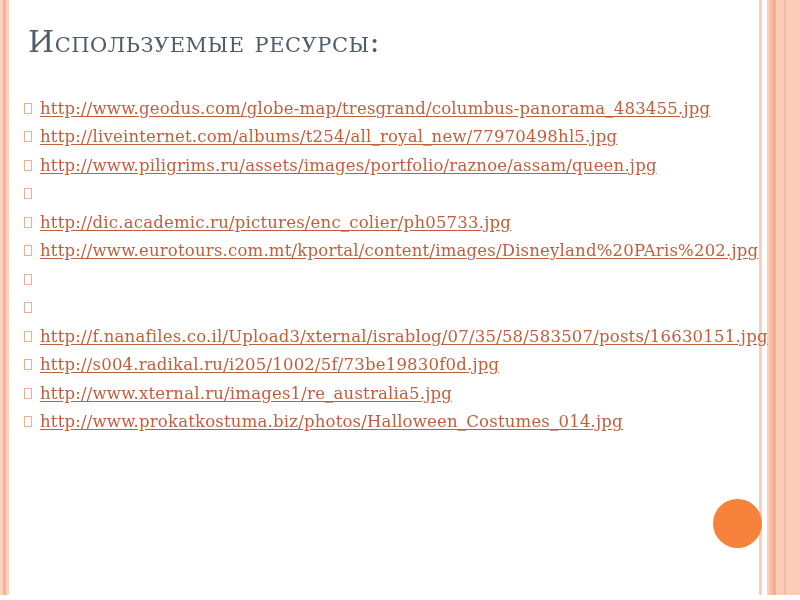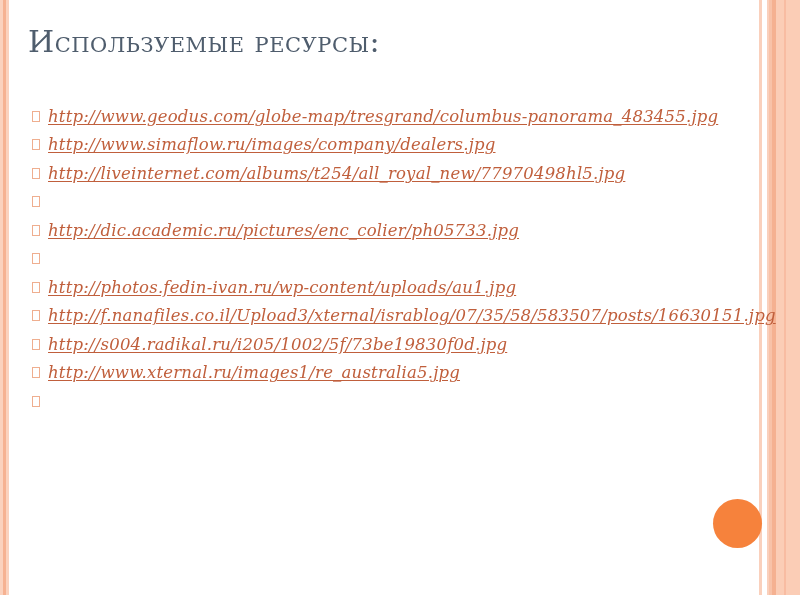--- a/index.html
+++ b/index.html
@@ -49,23 +49,22 @@
     left: 28px; top: 24px;
     font-size: 30px;
     font-variant: small-caps;
     letter-spacing: 0.5px;
     color: #4F5D6D;
     white-space: nowrap;
   }
   .resource-list {
     position: absolute;
     left: 18px; top: 90px; right: 48px;
-    margin: 12px; padding: 0;
+    margin: 4px; padding: 0;
     list-style: none;
-    font-style: italic;
   }
   .resource-list li {
     display: flex;
     align-items: center;
     height: 28.5px;
     white-space: nowrap;
   }
   .bullet {
     display: inline-block;
     width: 6px; height: 9px;
@@ -94,64 +93,68 @@
 
   <div class="slide-title">Используемые ресурсы:</div>
 
   <ul class="resource-list">
 
       <li>
         <span class="bullet"></span>
         <span class="resource-link">http://www.geodus.com/globe-map/tresgrand/columbus-panorama_483455.jpg</span>
       </li>
 
-      <li>
-        <span class="bullet"></span>
-        <span class="resource-link">http://www.simaflow.ru/images/company/dealers.jpg</span>
-      </li>
 
       <li>
         <span class="bullet"></span>
         <span class="resource-link">http://liveinternet.com/albums/t254/all_royal_new/77970498hl5.jpg</span>
       </li>
 
+      <li>
+        <span class="bullet"></span>
+        <span class="resource-link">http://www.piligrims.ru/assets/images/portfolio/raznoe/assam/queen.jpg</span>
+      </li>
 
       <li>
         <span class="bullet"></span>
       </li>
 
 
       <li>
         <span class="bullet"></span>
         <span class="resource-link">http://dic.academic.ru/pictures/enc_colier/ph05733.jpg</span>
       </li>
 
+      <li>
+        <span class="bullet"></span>
+        <span class="resource-link">http://www.eurotours.com.mt/kportal/content/images/Disneyland%20PAris%202.jpg</span>
+      </li>
 
       <li>
         <span class="bullet"></span>
       </li>
 
       <li>
         <span class="bullet"></span>
-        <span class="resource-link">http://photos.fedin-ivan.ru/wp-content/uploads/au1.jpg</span>
       </li>
 
       <li>
         <span class="bullet"></span>
         <span class="resource-link">http://f.nanafiles.co.il/Upload3/xternal/israblog/07/35/58/583507/posts/16630151.jpg</span>
       </li>
 
       <li>
         <span class="bullet"></span>
         <span class="resource-link">http://s004.radikal.ru/i205/1002/5f/73be19830f0d.jpg</span>
       </li>
 
       <li>
         <span class="bullet"></span>
         <span class="resource-link">http://www.xternal.ru/images1/re_australia5.jpg</span>
       </li>
 
       <li>
         <span class="bullet"></span>
+        <span class="resource-link">http://www.prokatkostuma.biz/photos/Halloween_Costumes_014.jpg</span>
       </li>
     </ul>
 
 </div>
 
 </body></html>

